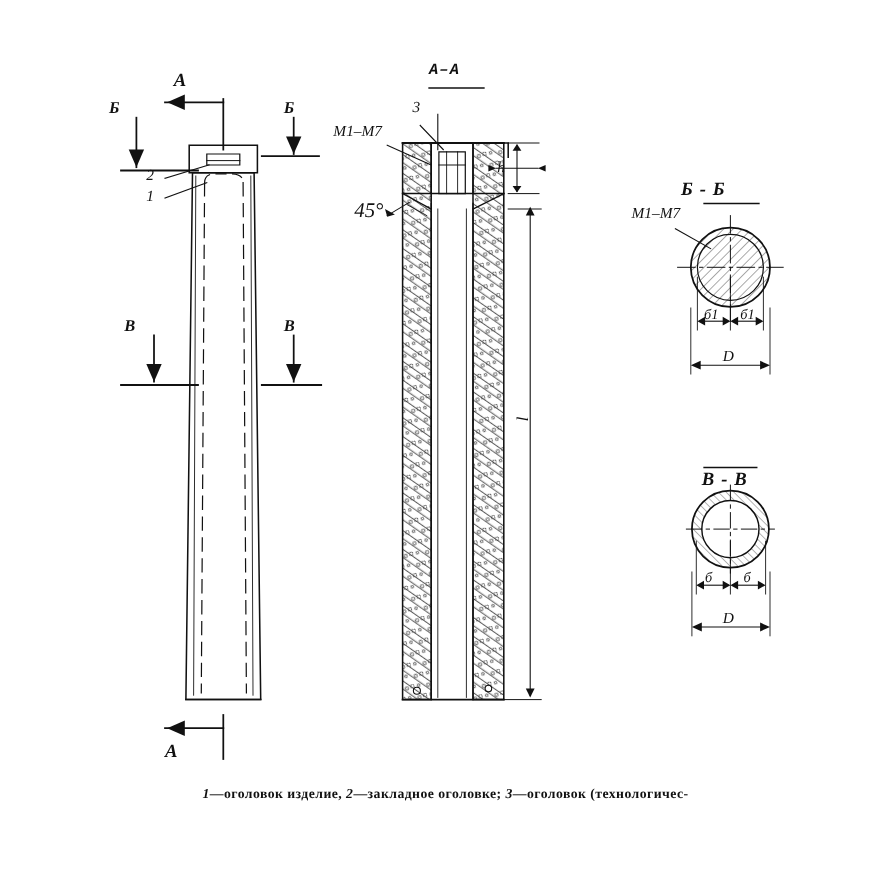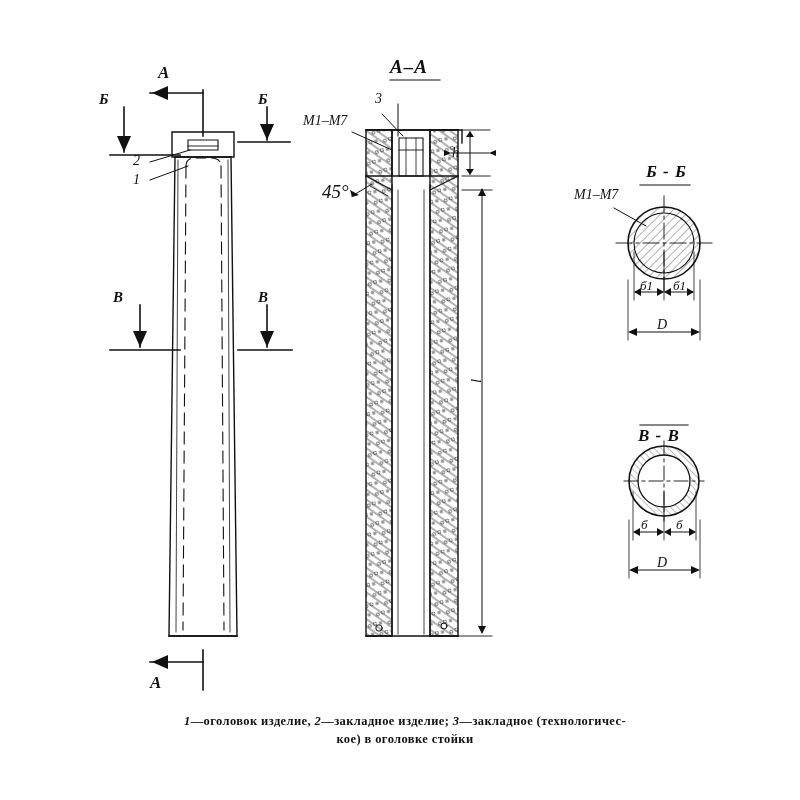--- a/index.html
+++ b/index.html
@@ -232,36 +232,35 @@
 
   <div class="lbl ital bold" style="left:158px; top:64px; font-size:17px;">A</div>
   <div class="lbl ital bold" style="left:150px; top:674px; font-size:17px;">A</div>
   <div class="lbl ital bold" style="left:99px; top:92px; font-size:15px;">Б</div>
   <div class="lbl ital bold" style="left:258px; top:92px; font-size:15px;">Б</div>
   <div class="lbl ital bold" style="left:113px; top:290px; font-size:15px;">В</div>
   <div class="lbl ital bold" style="left:258px; top:290px; font-size:15px;">В</div>
   <div class="lbl ital" style="left:133px; top:154px; font-size:14px;">2</div>
   <div class="lbl ital" style="left:133px; top:173px; font-size:14px;">1</div>
 
-  <div class="lbl ital bold" style="left:390px; top:57px; font-size:19px; letter-spacing:1px;">A–A</div>
+  <div class="lbl ital bold" style="left:390px; top:57px; font-size:14px; letter-spacing:1px;font-family:Liberation Mono, monospace;">A–A</div>
   <div class="lbl ital" style="left:375px; top:92px; font-size:14px;">3</div>
   <div class="lbl ital" style="left:303px; top:114px; font-size:14px;">М1–М7</div>
   <div class="lbl ital" style="left:322px; top:182px; font-size:19px;font-style:italic;">45°</div>
   <div class="lbl ital" style="left:452px; top:146px; font-size:14px;">h</div>
   <div class="lbl ital" style="left:469px; top:383px; font-size:15px; transform:rotate(-90deg); transform-origin:left top;">l</div>
 
-  <div class="lbl ital bold" style="left:646px; top:163px; font-size:17px; letter-spacing:1px;">Б - Б</div>
+  <div class="lbl ital bold" style="left:619px; top:163px; font-size:17px; letter-spacing:1px;">Б - Б</div>
   <div class="lbl ital" style="left:574px; top:188px; font-size:14px;">М1–М7</div>
   <div class="lbl ital" style="left:640px; top:279px; font-size:13px;">б1</div>
   <div class="lbl ital" style="left:673px; top:279px; font-size:13px;">б1</div>
   <div class="lbl ital" style="left:657px; top:318px; font-size:14px;">D</div>
 
   <div class="lbl ital bold" style="left:638px; top:403px; font-size:17px; letter-spacing:1px;margin-top:24px;">В - В</div>
   <div class="lbl ital" style="left:641px; top:518px; font-size:13px;">б</div>
   <div class="lbl ital" style="left:676px; top:518px; font-size:13px;">б</div>
   <div class="lbl ital" style="left:657px; top:556px; font-size:14px;">D</div>
 
   <div class="caption">
-    <span class="num">1</span><span>—оголовок изделие, </span><span class="num">2</span><span>—закладное изделие; </span><span class="num">3</span><span>—закладное (технологичес-</span>
-    <div>кое) в оголовке стойки</div>
+    <span class="num">1</span><span>—оголовок изделие, </span><span class="num">2</span><span>—закладное оголовке; </span><span class="num">3</span><span>—оголовок (технологичес-</span>
   </div>
 
 </div>
 
 </body></html>

